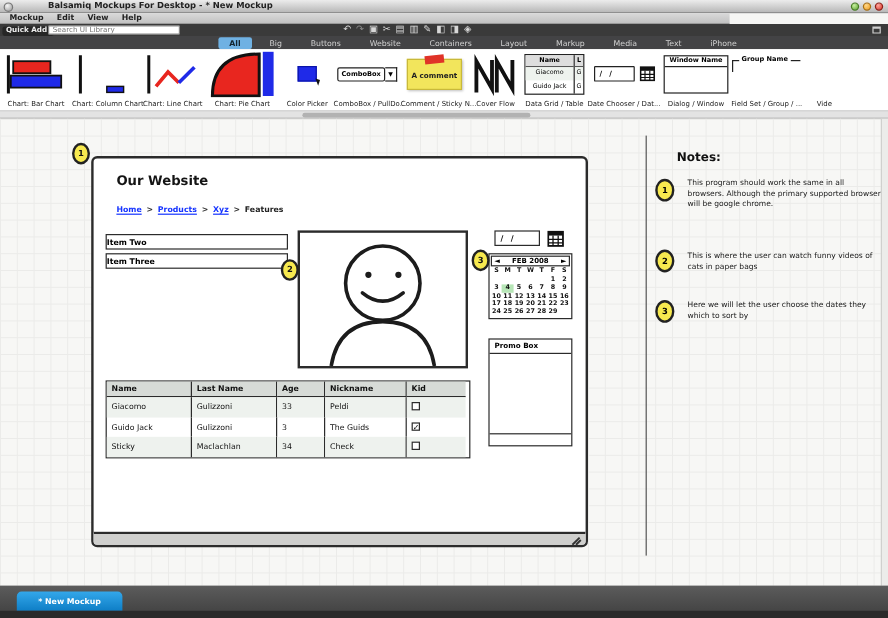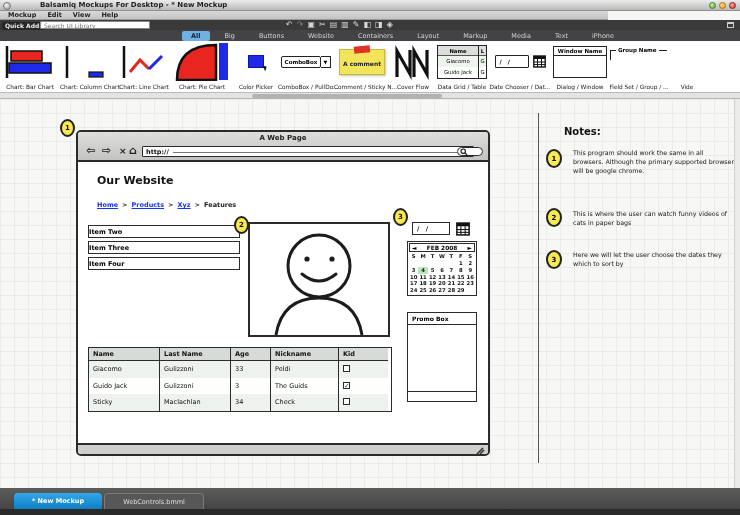--- a/index.html
+++ b/index.html
@@ -353,58 +353,38 @@
     <div class="hscroll-handle"></div>
   </div>
 
   <div class="canvas">
 
     <div class="callout" style="left:60px;top:20px">1</div>
     <div class="callout" style="left:234px;top:117px">2</div>
     <div class="callout" style="left:393px;top:109px">3</div>
 
     <div class="browser">
-      <div class="bw-titlebar">
-        <span class="bw-title">A Web Page</span>
-        <div class="bw-nav">
-          <span class="nav-ic" style="left:8px">⇦</span>
-          <span class="nav-ic" style="left:24px">⇨</span>
-          <span class="nav-ic" style="left:41px;font-size:9px">×</span>
-          <span class="nav-ic" style="left:51px">⌂</span>
-          <span class="url-field">
-            <span class="url-text">http://</span>
-            <span class="url-line"></span>
-          </span>
-          <span class="search-pill">
-            <svg width="8" height="8" viewBox="0 0 8 8">
-              <circle cx="3.2" cy="3.2" r="2.2" fill="none" stroke="#111" stroke-width="1.1"></circle>
-              <line x1="5" y1="5" x2="7.2" y2="7.2" stroke="#111" stroke-width="1.1"></line>
-            </svg>
-          </span>
-        </div>
-      </div>
 
       <div class="bw-content">
 
         <div class="page-heading">Our Website</div>
 
         <div class="breadcrumb">
           <span class="bc-link">Home</span>
           <span class="bc-sep">&gt;</span>
           <span class="bc-link">Products</span>
           <span class="bc-sep">&gt;</span>
           <span class="bc-link">Xyz</span>
           <span class="bc-sep">&gt;</span>
           <span>Features</span>
         </div>
 
         <div class="accordion">
           <div class="acc-row">Item Two</div>
           <div class="acc-row">Item Three</div>
-          <div class="acc-row">Item Four</div>
         </div>
 
         <div class="img-widget">
           <svg width="138" height="111" viewBox="0 0 138 111">
             <circle cx="69" cy="42" r="31" fill="none" stroke="#1c1c1c" stroke-width="3"></circle>
             <circle cx="57" cy="35" r="2.6" fill="#1c1c1c"></circle>
             <circle cx="82" cy="35" r="2.6" fill="#1c1c1c"></circle>
             <path d="M52,50 Q69,64 86,50" fill="none" stroke="#1c1c1c" stroke-width="3" stroke-linecap="round"></path>
             <path d="M26,111 Q32,74 69,74 Q106,74 112,111" fill="none" stroke="#1c1c1c" stroke-width="3"></path>
           </svg>
@@ -541,17 +521,16 @@
     <div class="note-text" style="left:573px;top:110px">This is where the user can watch funny videos of cats in paper bags</div>
 
     <div class="note-callout" style="left:546px;top:151px">3</div>
     <div class="note-text" style="left:573px;top:151px">Here we will let the user choose the dates they which to sort by</div>
 
     <div class="vscroll"></div>
   </div>
 
   <div class="bottombar">
     <div class="btab active">* New Mockup</div>
-    <div class="btab inactive">WebControls.bmml</div>
     <div class="bottom-strip"></div>
   </div>
 
 </div>
 
 </body></html>

